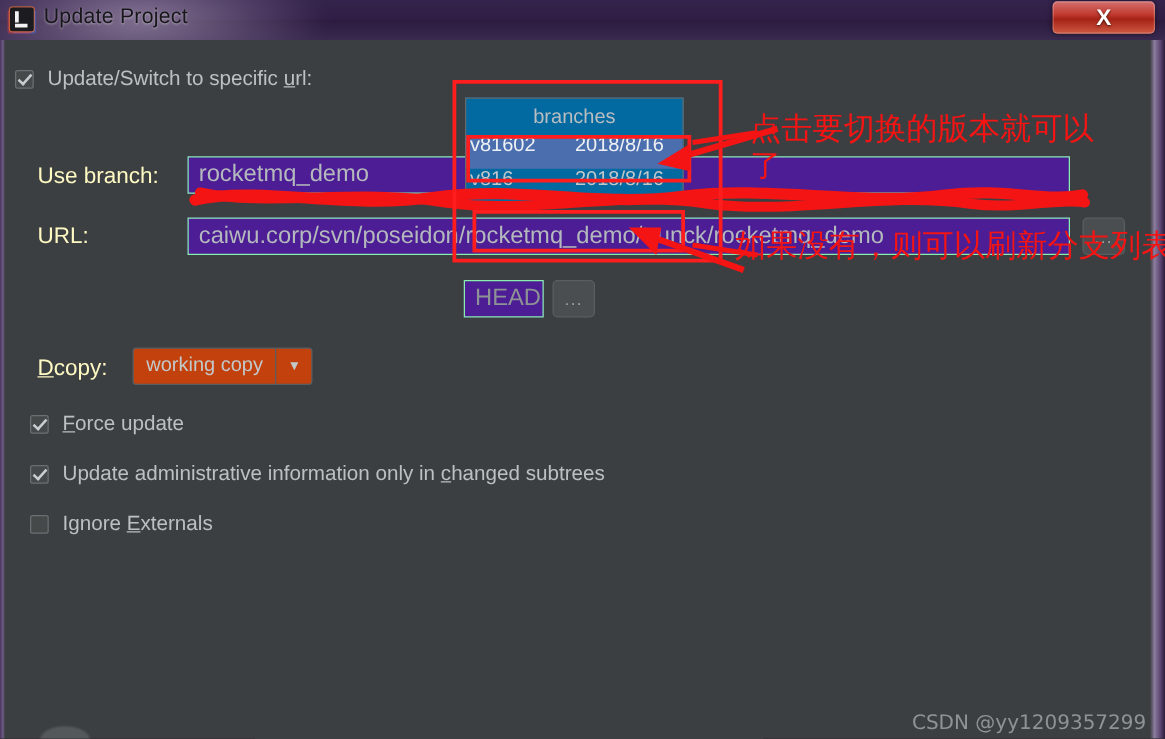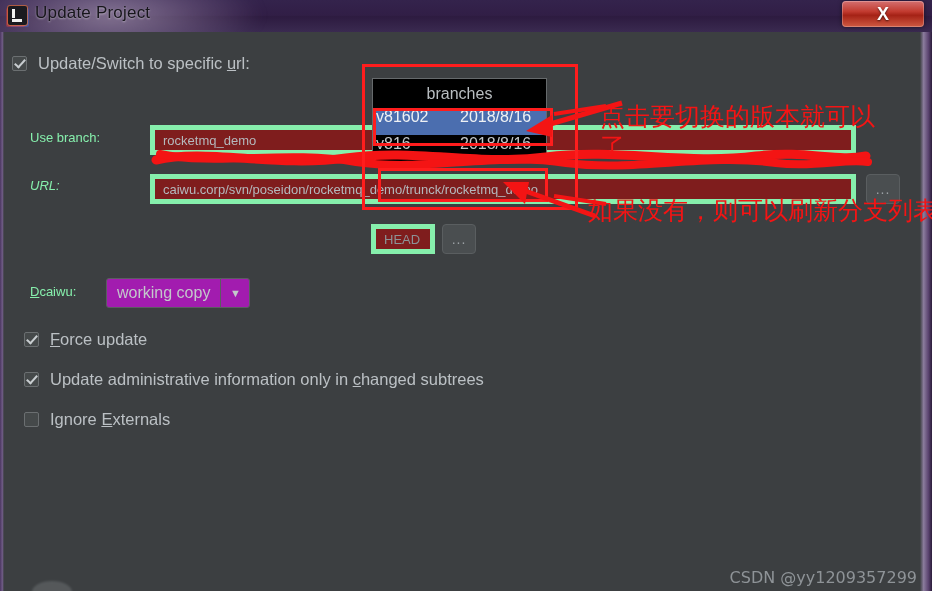--- a/index.html
+++ b/index.html
@@ -132,31 +132,31 @@
   }
   .lbl {
     color: #bbc0c4;
     font-size: 16.5px;
     margin-left: 11px;
     white-space: nowrap;
   }
   .lbl u { text-decoration: underline; }
 
   .field-label {
-    color: #86efac;
-    font-size: 13px;
+    color: #fef9c3;
+    font-size: 18px;
     white-space: nowrap;
   }
   .textfield {
     box-sizing: border-box;
     height: 30px;
-    background: #7f1d1d;
-    border: 5px solid #86efac;
+    background: #4c1d95;
+    border: 1px solid #86efac;
     color: #b4b9bd;
-    font-size: 13px;
+    font-size: 19px;
     display: flex;
     align-items: center;
     padding: 0 8px;
     overflow: hidden;
     white-space: nowrap;
   }
   .ellipsis-btn {
     box-sizing: border-box;
     width: 34px; height: 30px;
     background: #4a4e50;
@@ -169,21 +169,21 @@
     justify-content: center;
     letter-spacing: 1px;
   }
 
   
   .combo {
     box-sizing: border-box;
     height: 30px;
     border: 1px solid #5a5e60;
     border-radius: 3px;
-    background: #a21caf;
+    background: #c2410c;
     display: flex;
     align-items: stretch;
   }
   .combo-value {
     display: flex;
     align-items: center;
     padding: 0 10px;
     color: #c3c8cb;
     font-size: 16px;
     white-space: nowrap;
@@ -196,21 +196,21 @@
     justify-content: center;
     color: #c3c8cb;
     font-size: 11px;
   }
 
   
   .popup {
     position: absolute;
     left: 372px; top: 78px;
     width: 173px;
-    background: #000000;
+    background: #0369a1;
     border: 1px solid #666a6c;
     z-index: 20;
   }
   .popup-header {
     height: 29px;
     display: flex;
     align-items: center;
     justify-content: center;
     color: #b9bec1;
     font-size: 16px;
@@ -240,21 +240,20 @@
   .anno-box {
     border: 3px solid #ff1d1d;
     background: transparent;
   }
   .anno-text {
     color: #f41414;
     font-family: "DejaVu Sans", sans-serif;
     font-size: 25px;
     line-height: 30px;
     white-space: nowrap;
-    margin-top: 14px;
   }
   .scribble { position: absolute; z-index: 35; pointer-events: none; }
 
   .watermark {
     position: absolute;
     right: 15px; bottom: 4px;
     color: #8e9397;
     font-size: 16px;
     font-family: "DejaVu Sans", sans-serif;
     z-index: 45;
@@ -289,28 +288,28 @@
   <div class="dialog">
 
     <div class="row" style="left:8px; top:22px;">
       <div class="chk checked"></div>
       <div class="lbl"><span>Update/Switch to specific </span><u>u</u><span>rl:</span></div>
     </div>
 
     <div class="field-label" style="position:absolute; left:26px; top:98px;">Use branch:</div>
     <div class="textfield" style="position:absolute; left:146px; top:93px; width:706px;">rocketmq_demo</div>
 
-    <div class="field-label" style="position:absolute; left:26px; top:146px;font-style:italic;">URL:</div>
+    <div class="field-label" style="position:absolute; left:26px; top:146px;">URL:</div>
     <div class="textfield" style="position:absolute; left:146px; top:142px; width:706px;">caiwu.corp/svn/poseidon/rocketmq_demo/trunck/rocketmq_demo</div>
     <div class="ellipsis-btn" style="position:absolute; left:862px; top:142px;">...</div>
 
     <div class="textfield" style="position:absolute; left:367px; top:192px; width:64px; color:#8d9296;">HEAD</div>
     <div class="ellipsis-btn" style="position:absolute; left:438px; top:192px;">...</div>
 
-    <div class="field-label" style="position:absolute; left:26px; top:252px;"><u>D</u><span>caiwu:</span></div>
+    <div class="field-label" style="position:absolute; left:26px; top:252px;"><u>D</u><span>copy:</span></div>
     <div class="combo" style="position:absolute; left:102px; top:246px;">
       <div class="combo-value">working copy</div>
       <div class="combo-arrow">▼</div>
     </div>
 
     <div class="row" style="left:20px; top:298px;">
       <div class="chk checked"></div>
       <div class="lbl"><u>F</u><span>orce update</span></div>
     </div>
 

